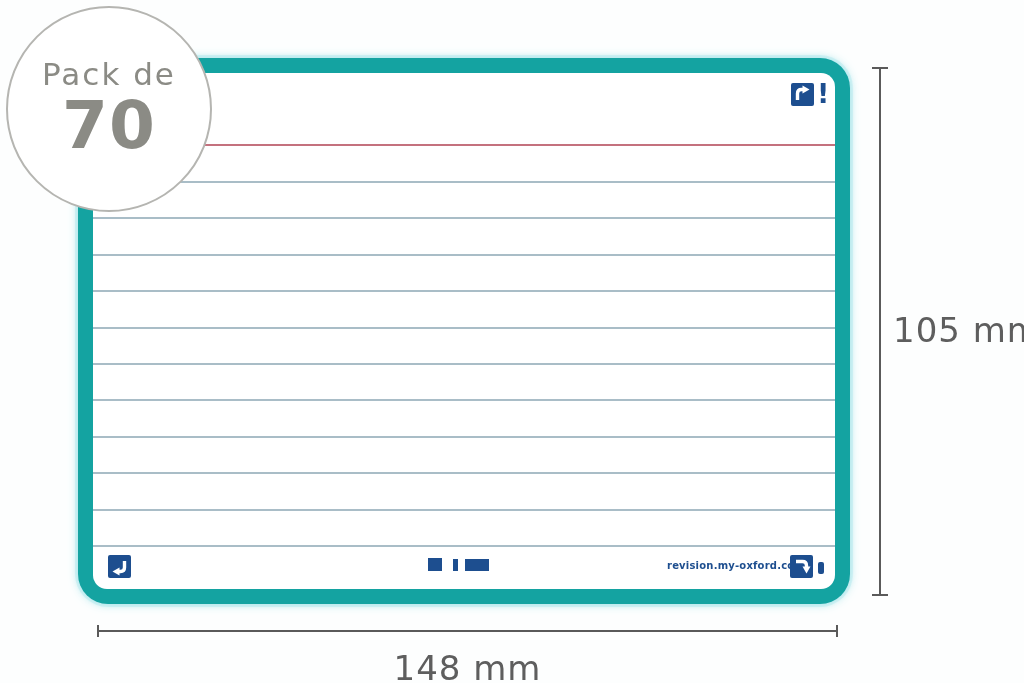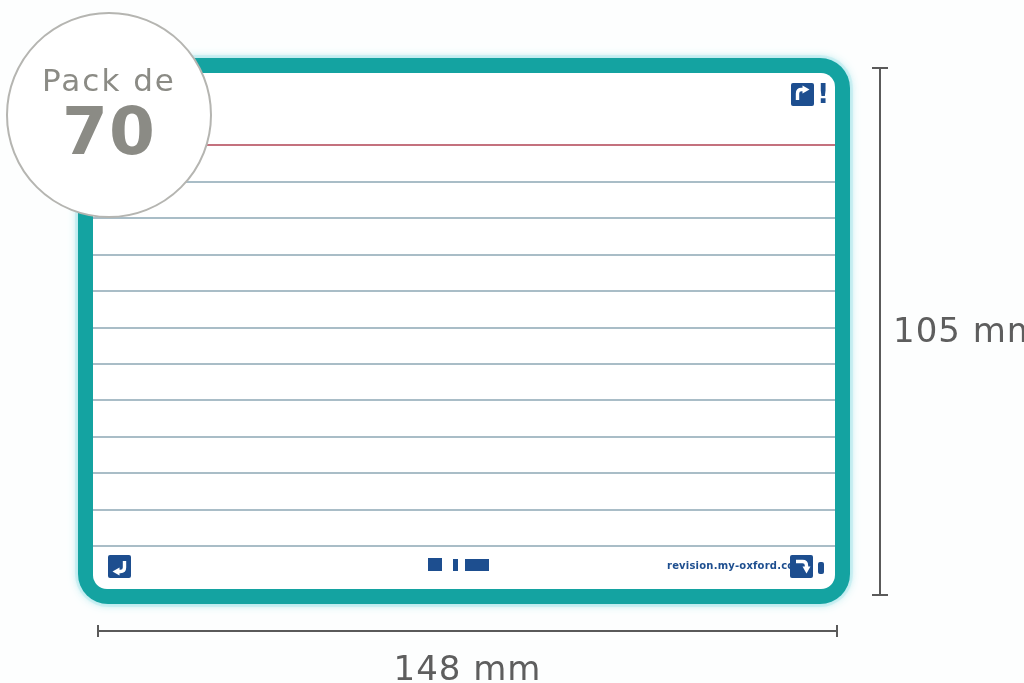--- a/index.html
+++ b/index.html
@@ -29,21 +29,21 @@
     color:#1d4e8f;font-family:"DejaVu Sans","Liberation Sans",sans-serif;
   }
   .mark{position:absolute;background:#1d4e8f;}
   .url{
     position:absolute;font-size:10px;font-weight:bold;color:#1d4e8f;
     letter-spacing:.2px;white-space:nowrap;
   }
 
   
   .badge{
-    position:absolute;left:6px;top:12px;width:202px;height:202px;
+    position:absolute;left:6px;top:6px;width:202px;height:202px;
     background:#ffffff;border:2px solid #b5b5b1;border-radius:50%;
     display:flex;flex-direction:column;align-items:center;justify-content:center;
     z-index:5;color:#8b8b85;text-align:center;
   }
   .badge .l1,.badge .l3{font-size:31px;letter-spacing:2px;line-height:1.05;}
   .badge .l2{font-size:66px;font-weight:bold;line-height:1.05;letter-spacing:1px;}
 
   
   .dim-line-v{position:absolute;left:879px;top:68px;width:2px;height:527px;background:#5a5a5a;}
   .dim-cap-h{position:absolute;width:16px;height:2px;background:#5a5a5a;}

